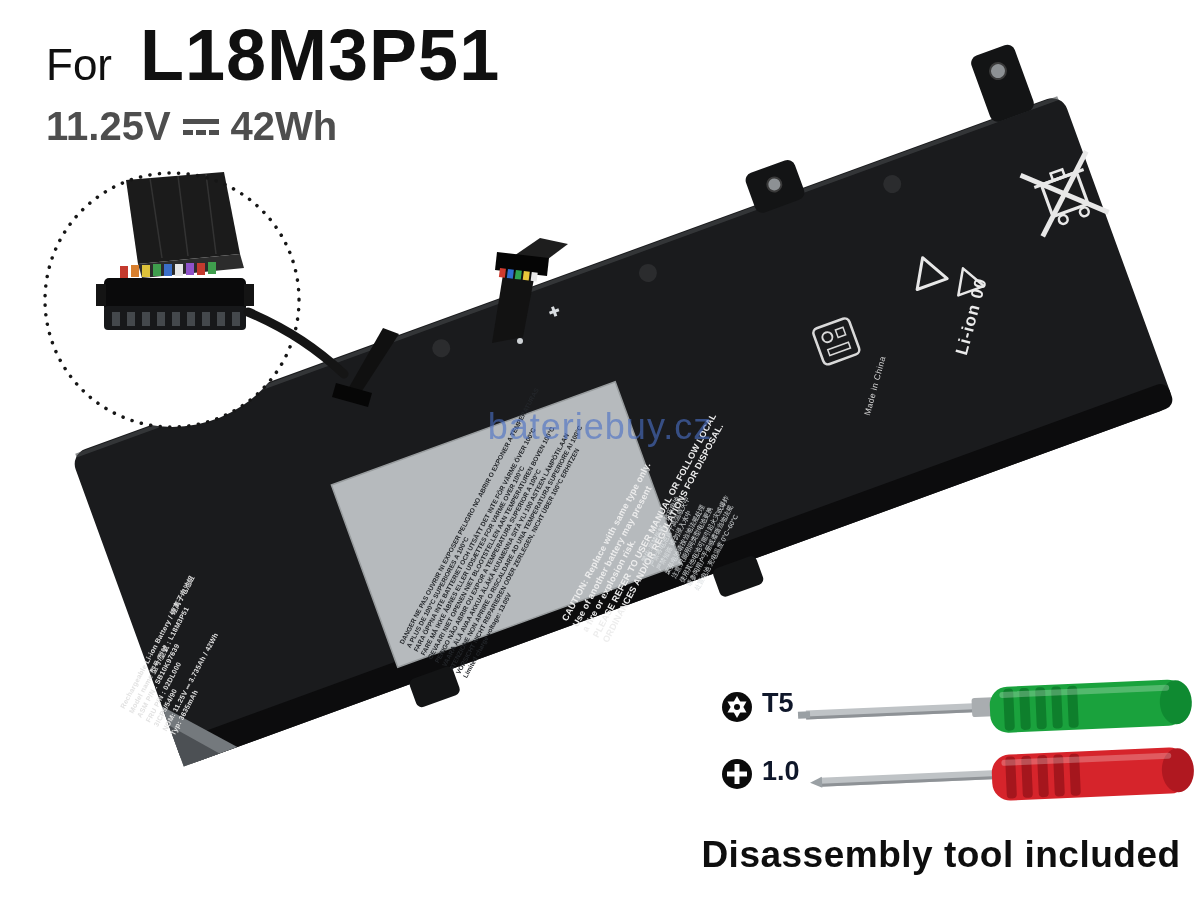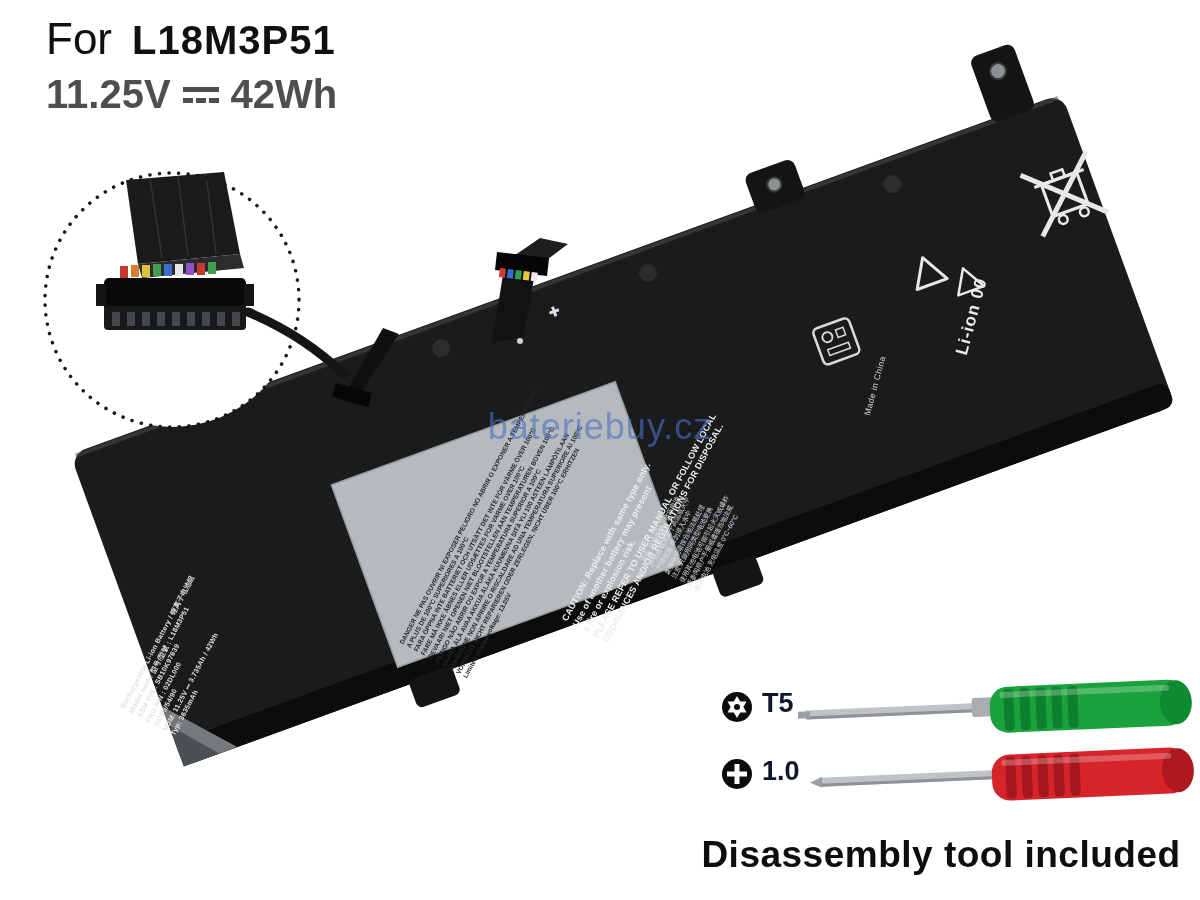--- a/index.html
+++ b/index.html
@@ -3,23 +3,23 @@
 <meta charset="utf-8">
 <style>
   html,body{margin:0;padding:0;background:#fff;}
   .stage{position:relative;width:1200px;height:900px;background:#ffffff;overflow:hidden;
          font-family:"Liberation Sans",sans-serif;}
   .layer{position:absolute;inset:0;}
   svg{position:absolute;left:0;top:0;}
 
   
   .header{position:absolute;left:46px;top:14px;z-index:6;color:#101010;}
-  .h-line1{display:flex;align-items:baseline;gap:20px;}
+  .h-line1{display:flex;align-items:baseline;gap:28px;}
   .h-for{font-size:44px;font-weight:400;}
-  .h-model{font-size:40px;font-weight:800;letter-spacing:1px;}
+  .h-model{font-size:72px;font-weight:800;letter-spacing:1px;}
   .h-line2{display:flex;align-items:center;gap:12px;margin-top:8px;color:#4e4e4e;
            font-weight:700;font-size:40px;}
   .dc{width:36px;display:inline-block;}
   .dc .bar{height:0;border-top:5px solid #4e4e4e;margin-bottom:6px;}
   .dc .dash{height:0;border-top:5px dashed #4e4e4e;}
 
   
   .rot-block{position:absolute;transform-origin:0 0;transform:rotate(-62deg);z-index:3;}
   .rot-block div{white-space:nowrap;}
   .left-block{left:118px;top:706px;font-size:7px;line-height:9.5px;color:#e2e2e2;

